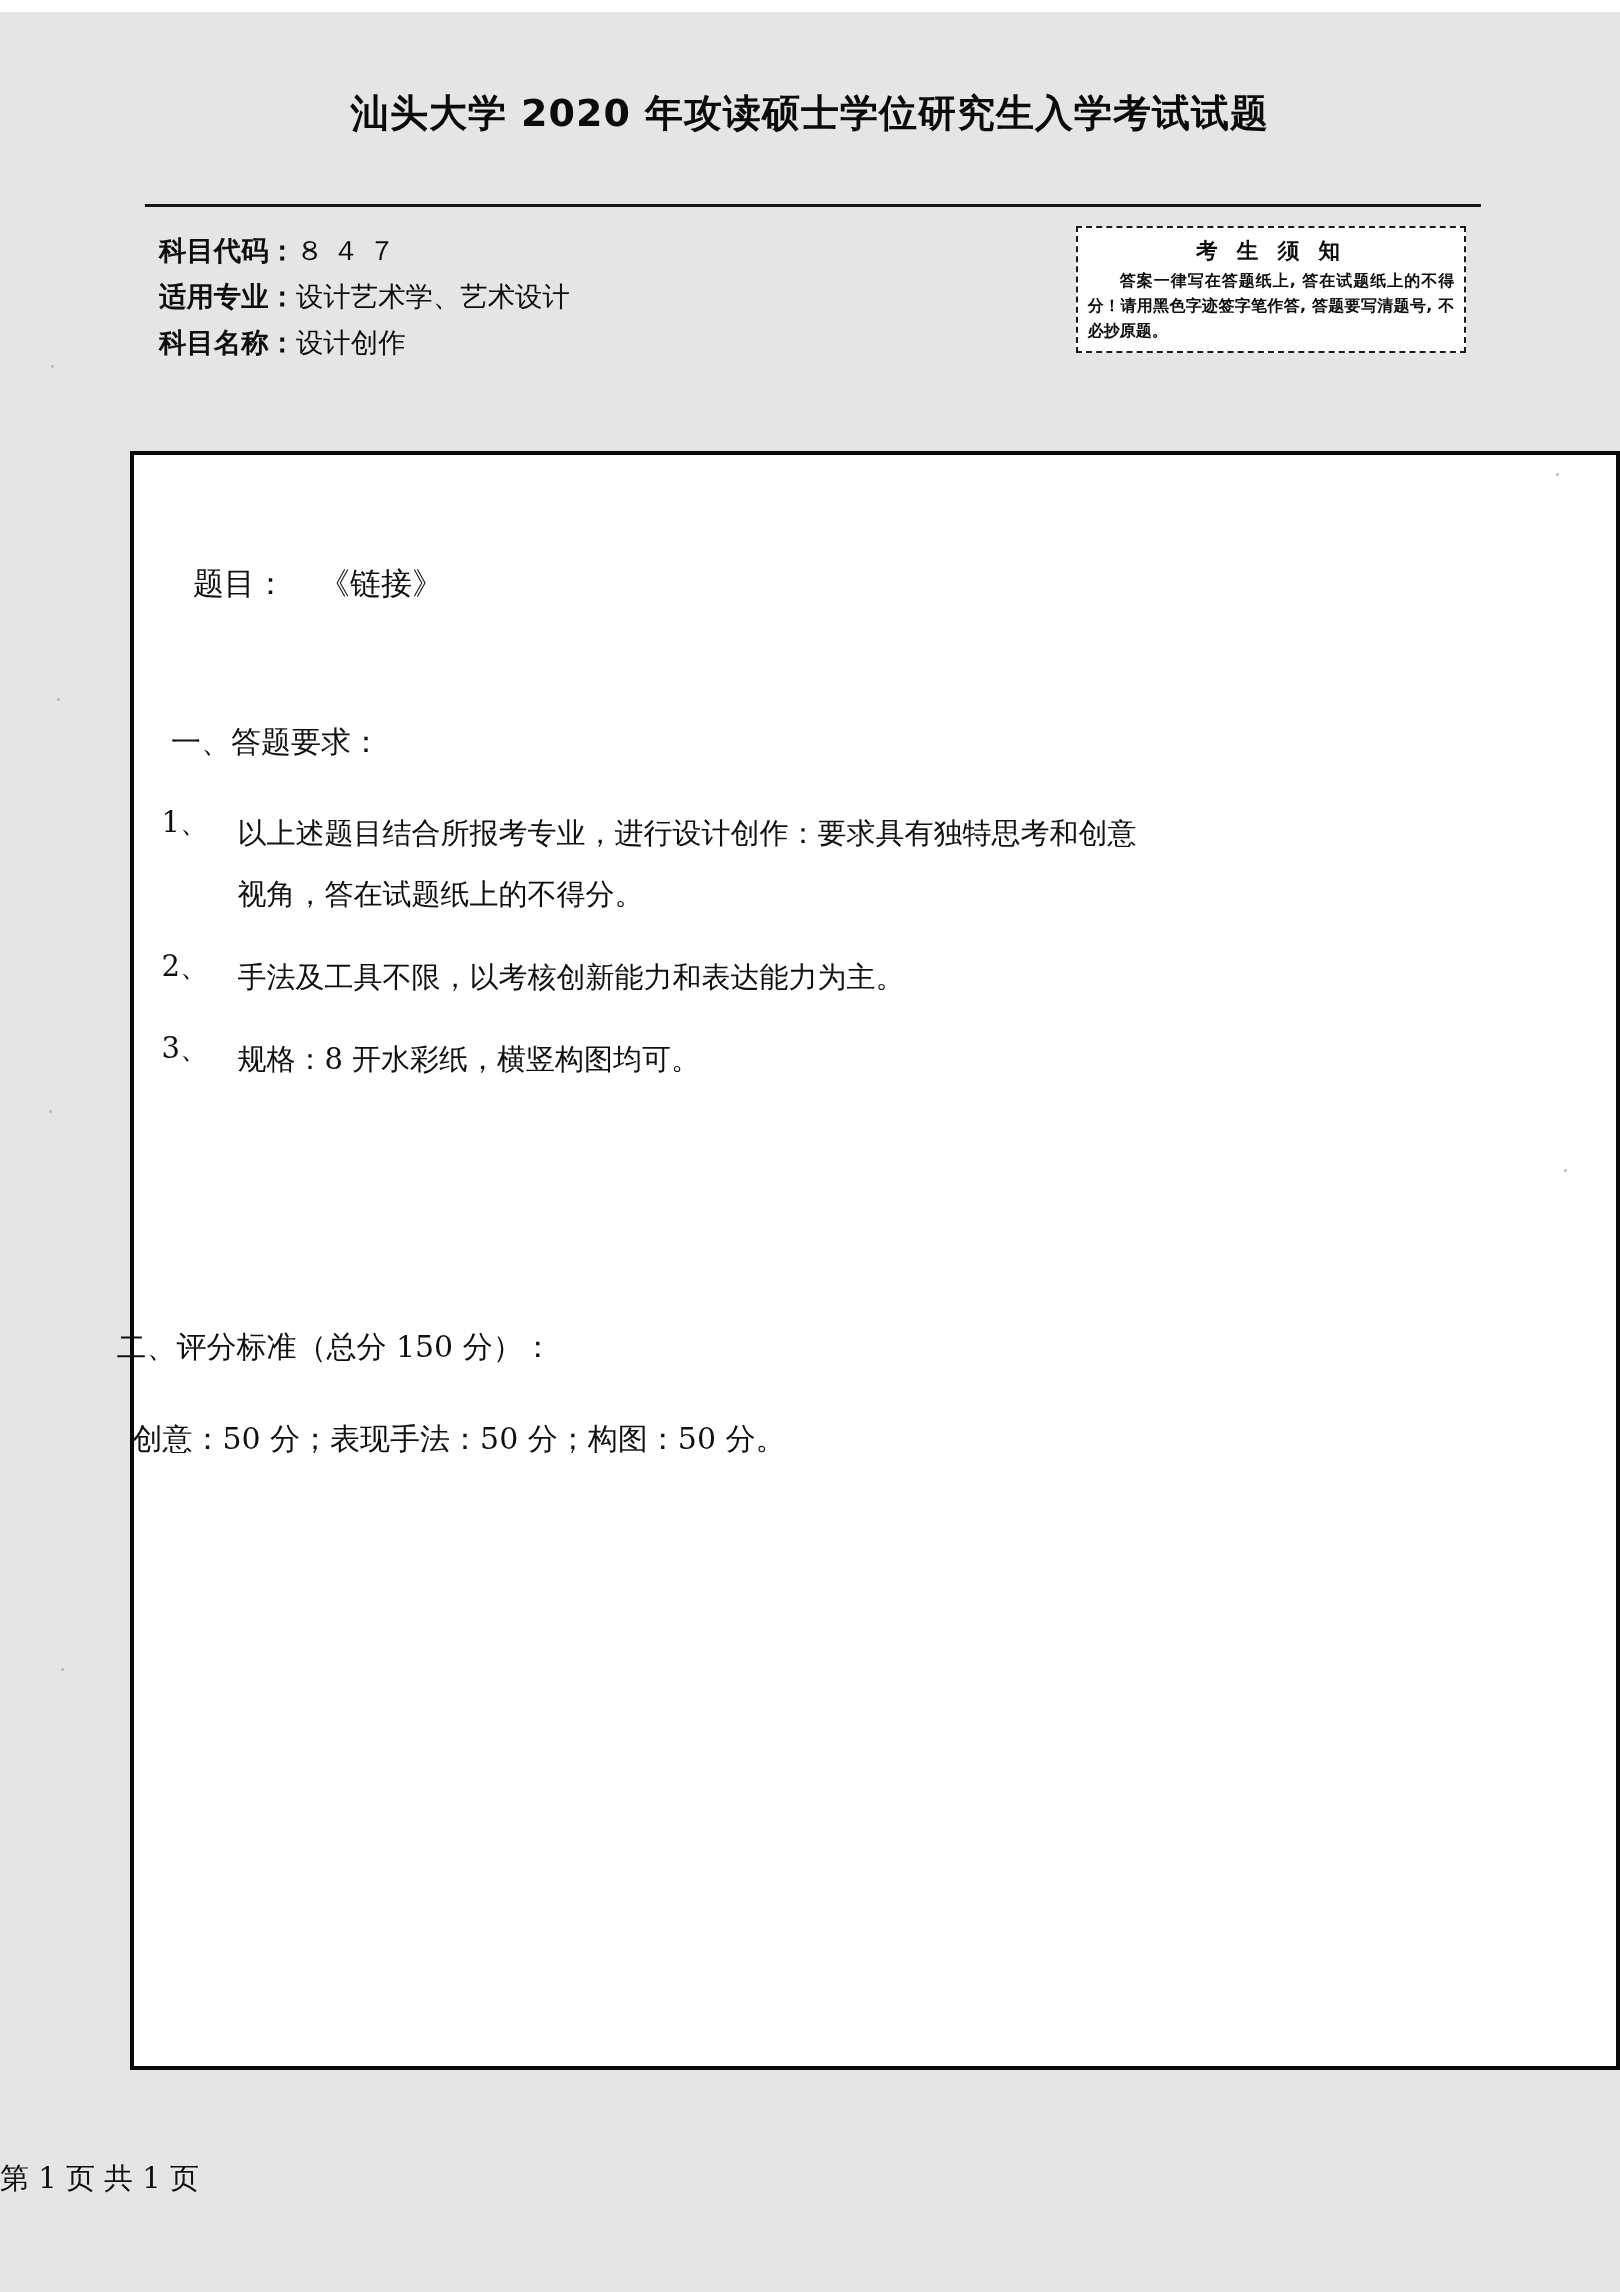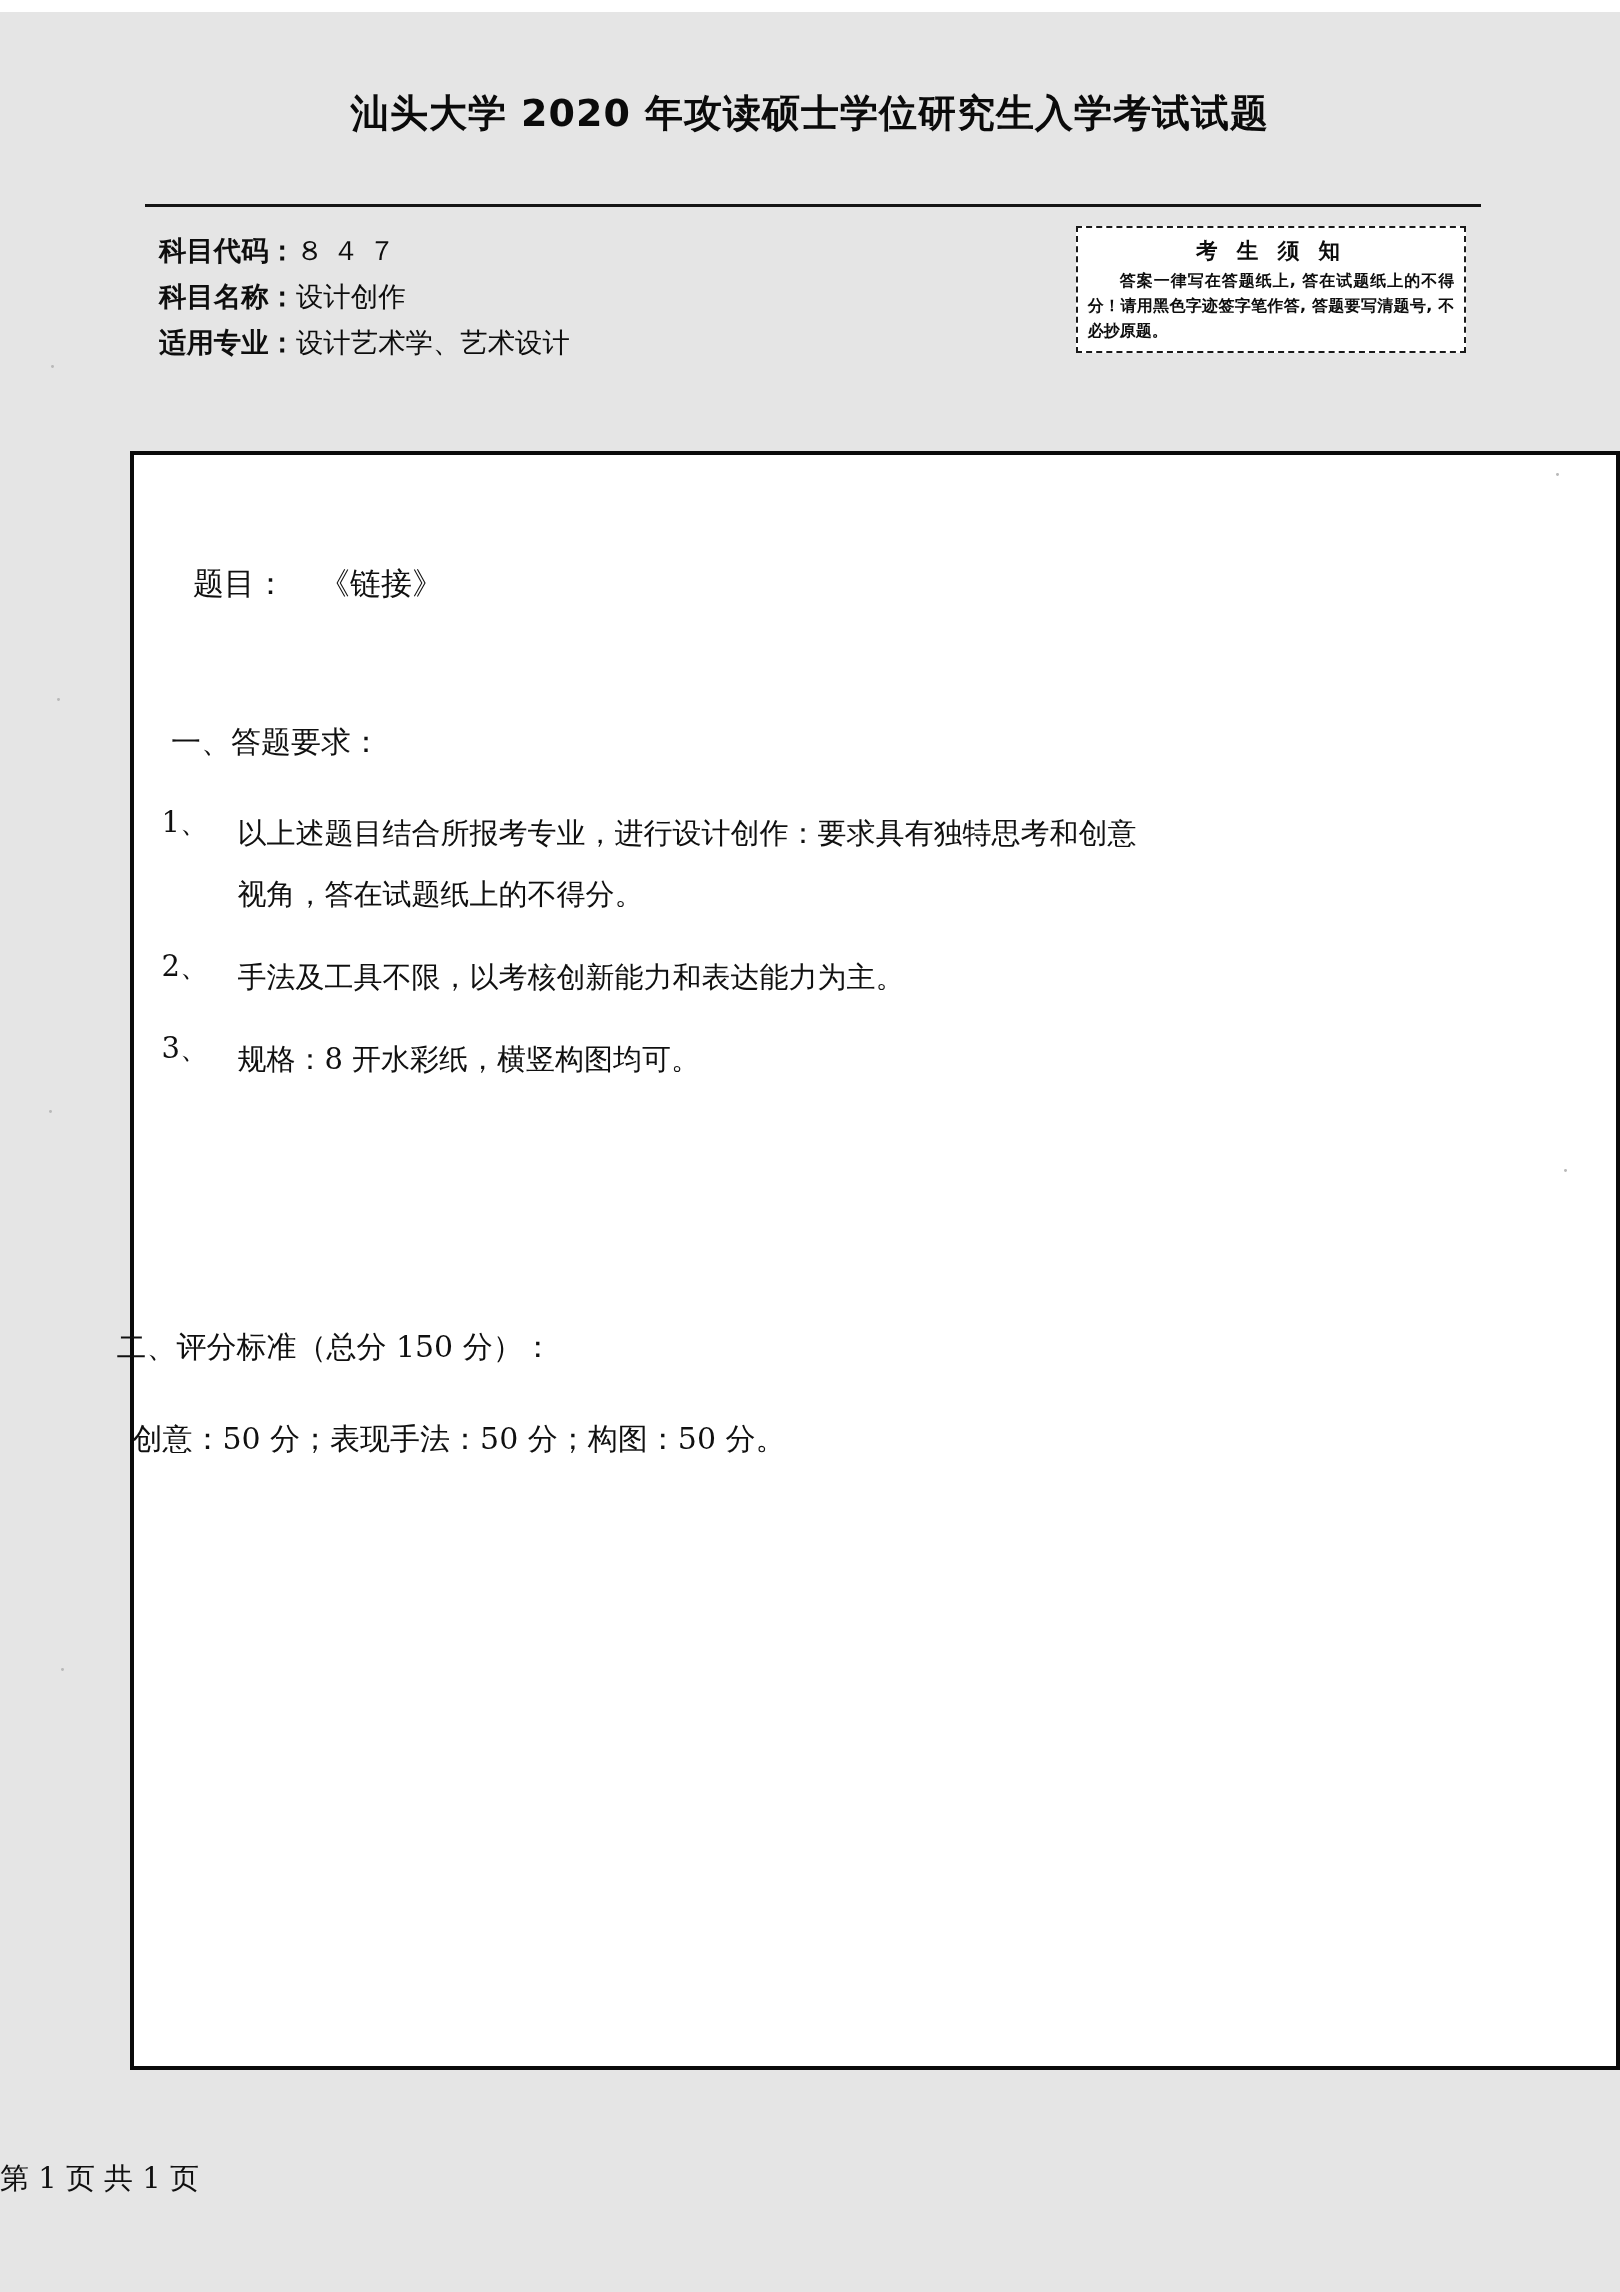--- a/index.html
+++ b/index.html
@@ -214,24 +214,24 @@
 
   <div class="exam-title">汕头大学 2020 年攻读硕士学位研究生入学考试试题</div>
 
   <div class="header-rule"></div>
 
   <div class="subject-info">
     <div class="subject-line">
       <span class="lbl">科目代码：</span><span class="val code-digits">８４７</span>
     </div>
     <div class="subject-line">
+      <span class="lbl">适用专业：</span><span class="val">设计艺术学、艺术设计</span>
+    </div>
+    <div class="subject-line">
       <span class="lbl">科目名称：</span><span class="val">设计创作</span>
-    </div>
-    <div class="subject-line">
-      <span class="lbl">适用专业：</span><span class="val">设计艺术学、艺术设计</span>
     </div>
   </div>
 
   <div class="notice-box">
     <div class="notice-title">考 生 须 知</div>
     <div class="notice-body">答案一律写在答题纸上, 答在试题纸上的不得分！请用黑色字迹签字笔作答, 答题要写清题号, 不必抄原题。</div>
   </div>
 
   <div class="content-box">
     <div class="content-inner">

